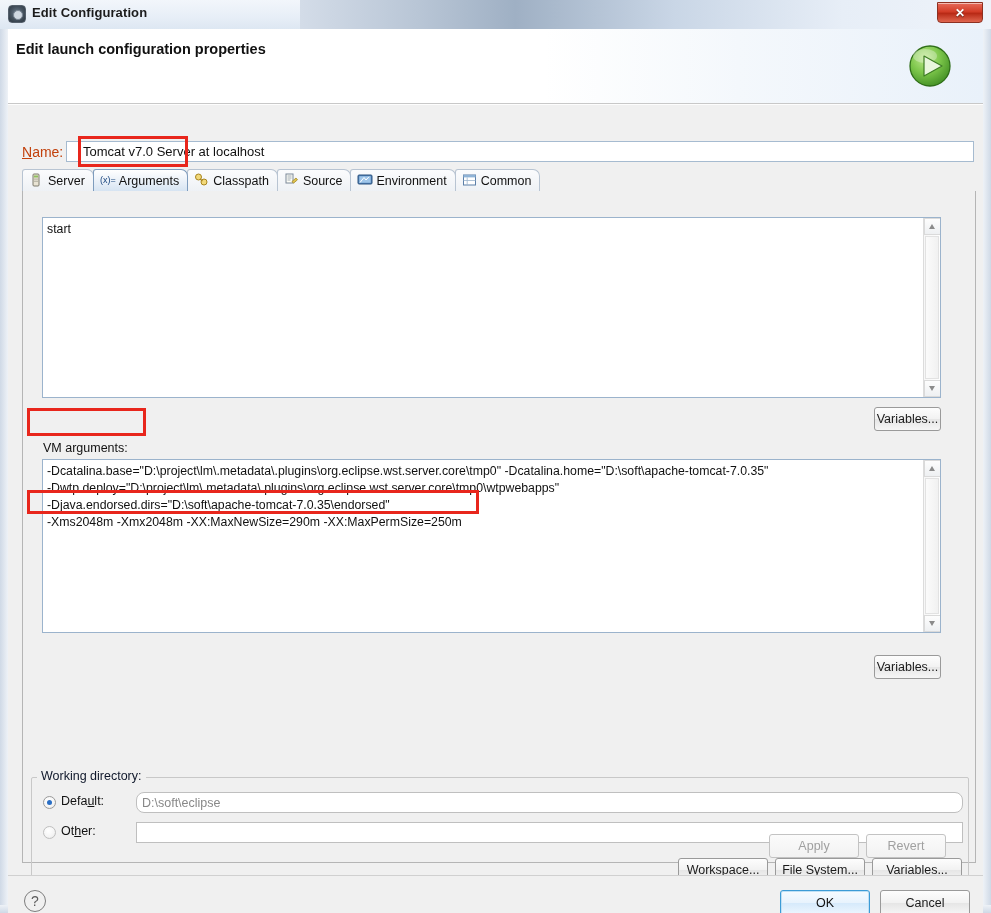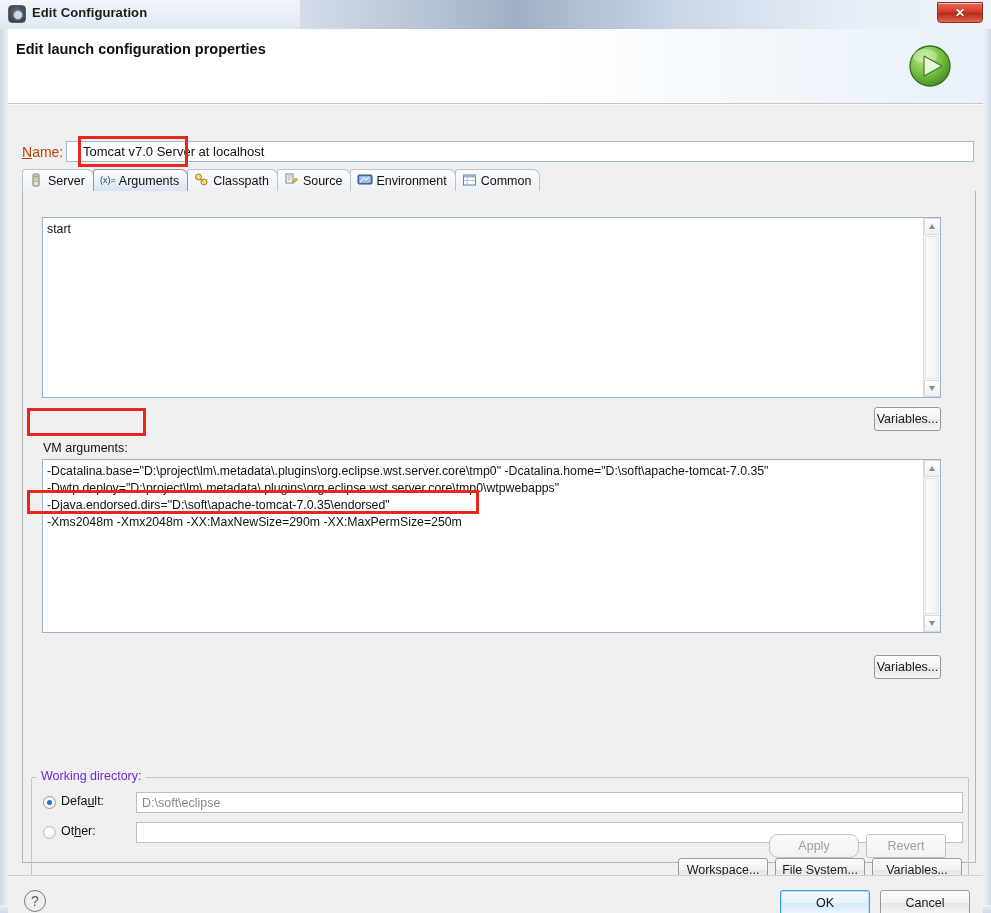--- a/index.html
+++ b/index.html
@@ -185,21 +185,21 @@
     background: linear-gradient(to bottom,#fbfbfb,#f2f2f2); cursor: default; }
   .btn u { text-decoration: underline; }
 
   
   .wd-group {
     position: absolute; left: 8px; top: 586px; width: 938px; height: 118px;
     border: 1px solid #c8c8c8; border-radius: 2px; box-sizing: border-box;
   }
   .wd-title {
     position: absolute; left: 14px; top: 578px;
-    background: #f0f0f0; padding: 0 4px; font-size: 12.5px; color: #6d28d9;
+    background: #f0f0f0; padding: 0 4px; font-size: 12.5px; color: #0f172a;
   }
   .radio {
     position: absolute; width: 13px; height: 13px; border-radius: 50%;
     background: radial-gradient(circle at 40% 35%, #ffffff 0%, #f4f4f4 60%, #e2e2e2 100%);
     border: 1px solid #9a9a9a; box-sizing: border-box; cursor: pointer;
   }
   .radio.on::after {
     content: ""; position: absolute; left: 3px; top: 3px; width: 5px; height: 5px;
     border-radius: 50%; background: #2a6ec4;
   }
@@ -405,42 +405,42 @@
 
         <div class="btn" style="left:851px; top:464px; width:67px;">
           <span>Variables...</span>
         </div>
 
         <div class="wd-group"></div>
         <div class="wd-title">Working directory:</div>
 
         <div class="radio on" style="left:20px; top:605px;"></div>
         <div class="field-label" style="left:38px; top:603px;">Defa<u>u</u>lt:</div>
-        <div class="text-input" style="left:113px; top:601px; width:827px;">
+        <div class="text-input" style="left:113px; top:601px; width:827px;border-radius:8px;">
           <span>D:\soft\eclipse</span>
         </div>
 
         <div class="radio off" style="left:20px; top:635px;"></div>
         <div class="field-label" style="left:38px; top:633px;">Ot<u>h</u>er:</div>
         <div class="text-input" style="left:113px; top:631px; width:827px; color:#111;">
           <span></span>
         </div>
 
         <div class="btn" style="left:655px; top:667px; width:90px;">
           <span>W<u>o</u>rkspace...</span>
         </div>
         <div class="btn" style="left:752px; top:667px; width:90px;">
           <span><u>F</u>ile System...</span>
         </div>
         <div class="btn" style="left:849px; top:667px; width:90px;">
           <span>Variab<u>l</u>es...</span>
         </div>
       </div>
 
-      <div class="btn disabled" style="left:761px; top:729px; width:90px;border-radius:9px;">
+      <div class="btn disabled" style="left:761px; top:729px; width:90px;">
         <span>Apply</span>
       </div>
       <div class="btn disabled" style="left:858px; top:729px; width:80px;">
         <span>Revert</span>
       </div>
     </div>
 
     <div class="footer">
       <div class="help-icon">
         <span>?</span>

